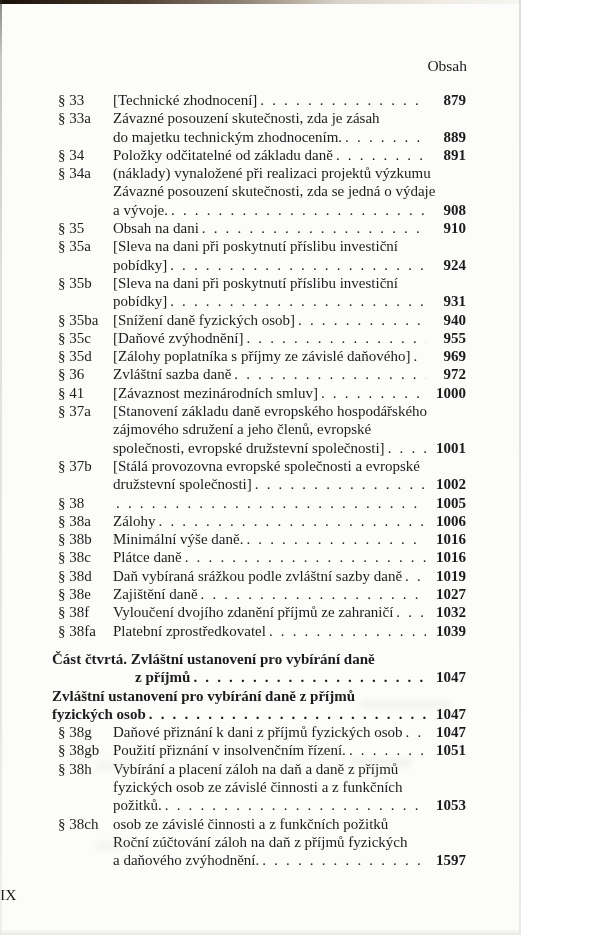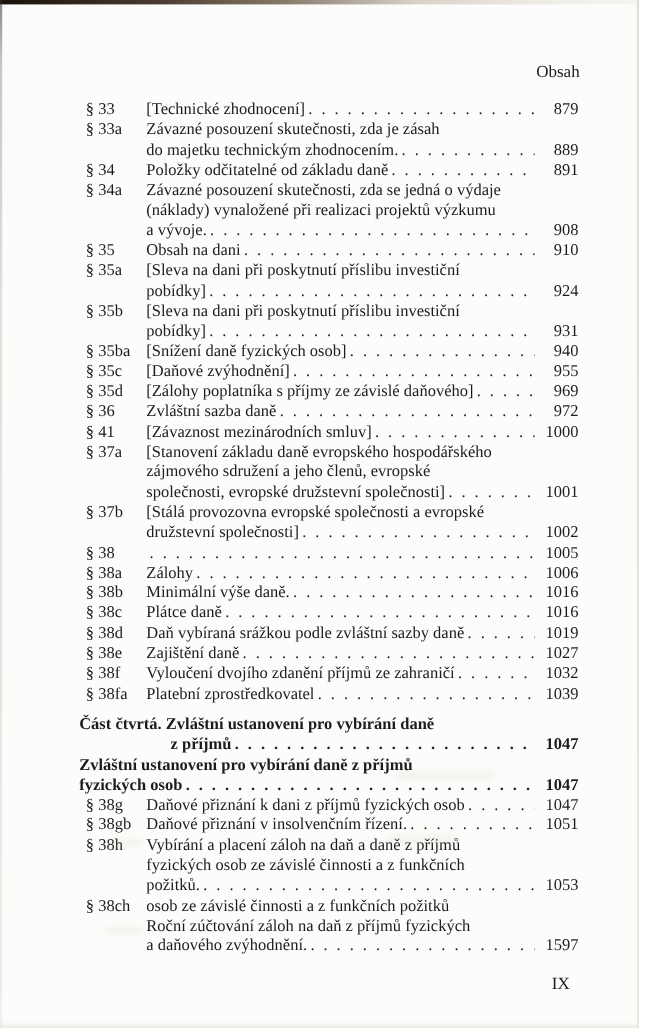--- a/index.html
+++ b/index.html
@@ -1,18 +1,18 @@
 <!DOCTYPE html>
 <html><head>
 <meta charset="utf-8">
 <style>
   html, body { margin: 0; padding: 0; background: #ffffff; }
   .page {
     position: relative;
-    width: 581px;
+    width: 521px;
     height: 935px;
     background: var(--paper, #fcfcfa);
     color: var(--ink, #1c1c1c);
     font-family: "Liberation Serif", serif;
     overflow: hidden;
     box-sizing: border-box;
   }
   
   .edge-top {
     position: absolute; top: 0; left: 0; width: 100%; height: 4px;
@@ -41,21 +41,21 @@
   
   .header {
     padding: 56px 54px 0 0;
     text-align: right;
     font-size: 15.5px;
     line-height: 19px;
   }
 
   
   .toc {
-    margin: 16px 55px 0 72px;
+    margin: 16px 55px 0 52px;
     font-size: 15px;
     line-height: 18.3px;
   }
   .entry { display: flex; }
   .entry.gap-before { margin-top: 10px; }
   .entry .label {
     flex: 0 0 61px;
     box-sizing: border-box;
     padding-left: 6px;
     white-space: nowrap;
@@ -73,28 +73,27 @@
     margin: 0 6px 0 3px;
   }
   .leader::after {
     content: ". . . . . . . . . . . . . . . . . . . . . . . . . . . . . . . . . . . . . . . . . . . . . . . . . . . . . . . . . . . . . . . . . . . . . . . .";
     letter-spacing: 2.2px;
   }
   .page-num {
     flex: 0 0 auto;
     min-width: 34px;
     text-align: right;
-    font-weight: normal;
+    font-weight: bold;
   }
   .entry.part .page-num { font-weight: bold; }
 
   
   .footer {
     margin: 16px 63px 16px 0;
-    text-align: right;
     font-size: 15.5px;
     line-height: 19px;
   }
 </style>
 </head>
 <body>
 
 <div class="page" style="--paper: #fcfcfa; --ink: #1c1c1c;">
   <div class="edge-top"></div>
   <div class="edge-left"></div>
@@ -139,25 +138,25 @@
           <div class="line">
             <span class="text">Položky odčitatelné od základu daně</span>
             <span class="leader"></span>
             <span class="page-num">891</span>
           </div>
         </div>
       </div>
       <div class="entry section">
         <span class="label">§ 34a</span>
         <div class="body">
+          <div class="line cont">
+            <span class="text">(náklady) vynaložené při realizaci projektů výzkumu</span>
+          </div>
           <div class="line">
             <span class="text">Závazné posouzení skutečnosti, zda se jedná o výdaje</span>
-          </div>
-          <div class="line cont">
-            <span class="text">(náklady) vynaložené při realizaci projektů výzkumu</span>
           </div>
           <div class="line cont">
             <span class="text">a vývoje.</span>
             <span class="leader"></span>
             <span class="page-num">908</span>
           </div>
         </div>
       </div>
       <div class="entry section">
         <span class="label">§ 35</span>
@@ -384,21 +383,21 @@
             <span class="text">Daňové přiznání k dani z příjmů fyzických osob</span>
             <span class="leader"></span>
             <span class="page-num">1047</span>
           </div>
         </div>
       </div>
       <div class="entry section">
         <span class="label">§ 38gb</span>
         <div class="body">
           <div class="line">
-            <span class="text">Daňové přiznání v insolvenčním řízení.</span>
+            <span class="text">Použití přiznání v insolvenčním řízení.</span>
             <span class="leader"></span>
             <span class="page-num">1051</span>
           </div>
         </div>
       </div>
       <div class="entry section">
         <span class="label">§ 38h</span>
         <div class="body">
           <div class="line">
             <span class="text">Vybírání a placení záloh na daň a daně z příjmů</span>

